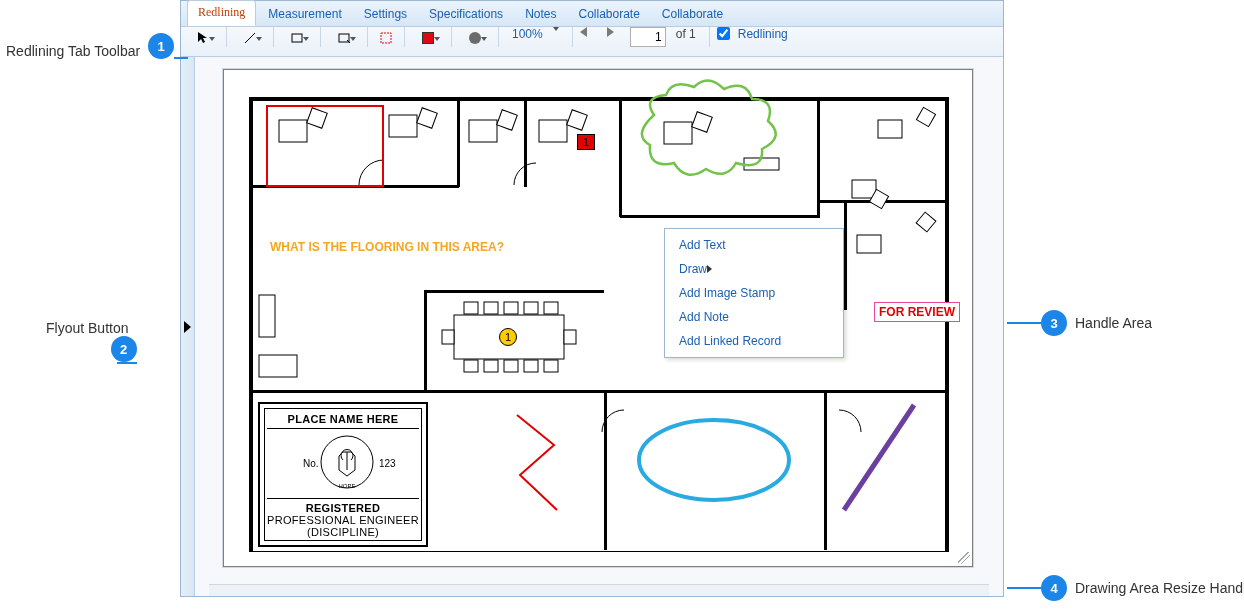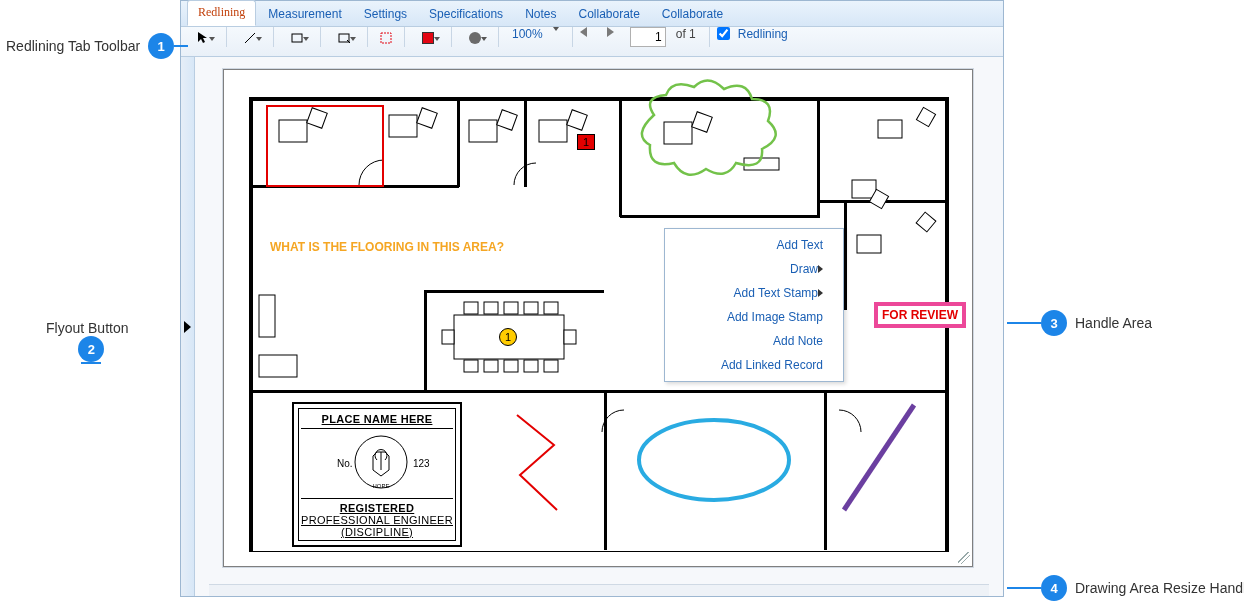--- a/index.html
+++ b/index.html
@@ -1,20 +1,20 @@
 <!DOCTYPE html>
 <html><head>
 <meta charset="utf-8">
 <style>
   * { box-sizing: border-box; margin: 0; padding: 0; }
   body { font-family: "Segoe UI", Tahoma, sans-serif; font-size: 12px; background: #fff; width: 1244px; height: 610px; position: relative; overflow: hidden; }
 
   .callout { position: absolute; display: flex; align-items: center; font-size: 14px; color: #333; z-index: 200; }
   .callout .bubble { background: #1c85e8; color: #fff; width: 26px; height: 26px; border-radius: 13px; font-weight: bold; display: flex; align-items: center; justify-content: center; font-size: 13px; flex: 0 0 26px; }
-  .callout.left { flex-direction: row; }
+  .callout.left { flex-direction: row; align-items: flex-end; }
   .callout.left .label { margin-right: 8px; text-align: right; white-space: nowrap; }
   .callout.right .label { margin-left: 8px; white-space: nowrap; }
   .callout .line { height: 2px; background: #1c85e8; }
 
   .app { position: absolute; left: 180px; top: 0; width: 824px; height: 597px; border: 1px solid #9db7d1; background: #fff; }
 
   .tabbar { height: 26px; background: linear-gradient(#eaf3fc, #d7e7f7); border-bottom: 1px solid #b9cde1; display: flex; align-items: flex-end; padding-left: 6px; gap: 2px; }
   .tab { padding: 4px 10px 5px; color: #1a5fb4; cursor: pointer; border-top-left-radius: 3px; border-top-right-radius: 3px; }
   .tab.active { background: #fff; border: 1px solid #b9cde1; border-bottom-color: #fff; color: #c2410c; font-weight: 500; font-family: Liberation Serif, serif; }
 
@@ -45,24 +45,24 @@
   .dimline .dl { position: absolute; left: 0; right: 0; top: 6px; border-top: 1px solid #000; }
   .dimline .ah { position: absolute; top: 2px; width: 0; height: 0; border-top: 4px solid transparent; border-bottom: 4px solid transparent; }
   .dimline .ah.l { left: 0; border-right: 7px solid #000; }
   .dimline .ah.r { right: 0; border-left: 7px solid #000; }
   .dimline .txt { position: absolute; left: 50%; transform: translateX(-50%); top: -2px; background: #fff; padding: 0 4px; font-size: 10px; }
 
   .redbox { position: absolute; border: 2px solid #e30000; }
   .rednote { position: absolute; width: 18px; height: 16px; background: #e30000; border: 1px solid #000; display: flex; align-items: center; justify-content: center; color: #000; font-size: 11px; }
   .yellowbadge { position: absolute; width: 18px; height: 18px; background: #ffcc00; border: 1px solid #000; border-radius: 9px; display: flex; align-items: center; justify-content: center; font-size: 11px; }
   .orange-text { position: absolute; color: #f5a623; font-weight: 600; font-size: 12px; }
-  .reviewbox { position: absolute; border: 4px solid #ec4899; color: #e30000; padding: 2px 4px; font-size: 12px; font-weight: 600; background: #fff; }
+  .reviewbox { position: absolute; border: 1px solid #ec4899; color: #e30000; padding: 2px 4px; font-size: 12px; font-weight: 600; background: #fff; }
 
   .ctxmenu { position: absolute; width: 180px; background: #fff; border: 1px solid #9db7d1; box-shadow: 2px 2px 4px rgba(0,0,0,.15); padding: 4px 0; z-index: 50; }
-  .ctxmenu .mi { padding: 5px 20px 5px 14px; color: #1a5fb4; display: flex; align-items: center; justify-content: flex-end; cursor: pointer; font-size: 12px; }
+  .ctxmenu .mi { padding: 5px 20px 5px 14px; color: #1a5fb4; display: flex; align-items: center; justify-content: flex-start; cursor: pointer; font-size: 12px; }
   .ctxmenu .mi .sub { width: 0; height: 0; border-top: 4px solid transparent; border-bottom: 4px solid transparent; border-left: 5px solid #333; }
 
   .stamp { position: absolute; width: 170px; background: #fff; border: 2px solid #000; padding: 4px; text-align: center; }
   .stamp .inner { border: 1px solid #000; padding: 4px 2px 2px; }
   .stamp .tline { font-size: 11px; letter-spacing: 0.3px; }
   .stamp .divline { border-top: 1px solid #000; margin: 3px 0; }
 
   .resize-handle { position: absolute; right: 2px; bottom: 2px; width: 12px; height: 12px; cursor: nwse-resize; }
   .resize-handle::before { content: ""; position: absolute; right: 0; bottom: 0; width: 12px; height: 12px; background:
     linear-gradient(135deg, transparent 0 7px, #9aa 7px 8px, transparent 8px 10px, #9aa 10px 11px, transparent 11px); }
@@ -259,35 +259,31 @@
 
       <div class="ctxmenu" style="left:440px; top:158px;">
         <div class="mi">
             <span>Add Text</span>
           </div>
         <div class="mi">
             <span>Draw</span>
             <span class="sub"></span>
           </div>
         <div class="mi">
-            <span>Add Text Stamp</span>
-            <span class="sub"></span>
-          </div>
-        <div class="mi">
             <span>Add Image Stamp</span>
           </div>
         <div class="mi">
             <span>Add Note</span>
           </div>
         <div class="mi">
             <span>Add Linked Record</span>
           </div>
       </div>
 
-      <div class="stamp" style="left:68px; top:332px;text-decoration:underline;">
+      <div class="stamp" style="left:34px; top:332px;">
         <div class="inner">
           <div class="tline" style="font-weight:600;">PLACE NAME HERE</div>
           <div class="divline"></div>
           <svg width="160" height="60">
             <g transform="translate(80,30)">
               <circle r="26" fill="none" stroke="#000"></circle>
               <path d="M-8 8 L0 14 L8 8 L8 -6 L4 -10 L-4 -10 L-8 -6 Z" fill="none" stroke="#000"></path>
               <line x1="0" y1="-10" x2="0" y2="8" stroke="#000"></line>
               <path d="M-4 -2 A6 6 0 1 1 4 -2" fill="none" stroke="#000"></path>
             </g>

